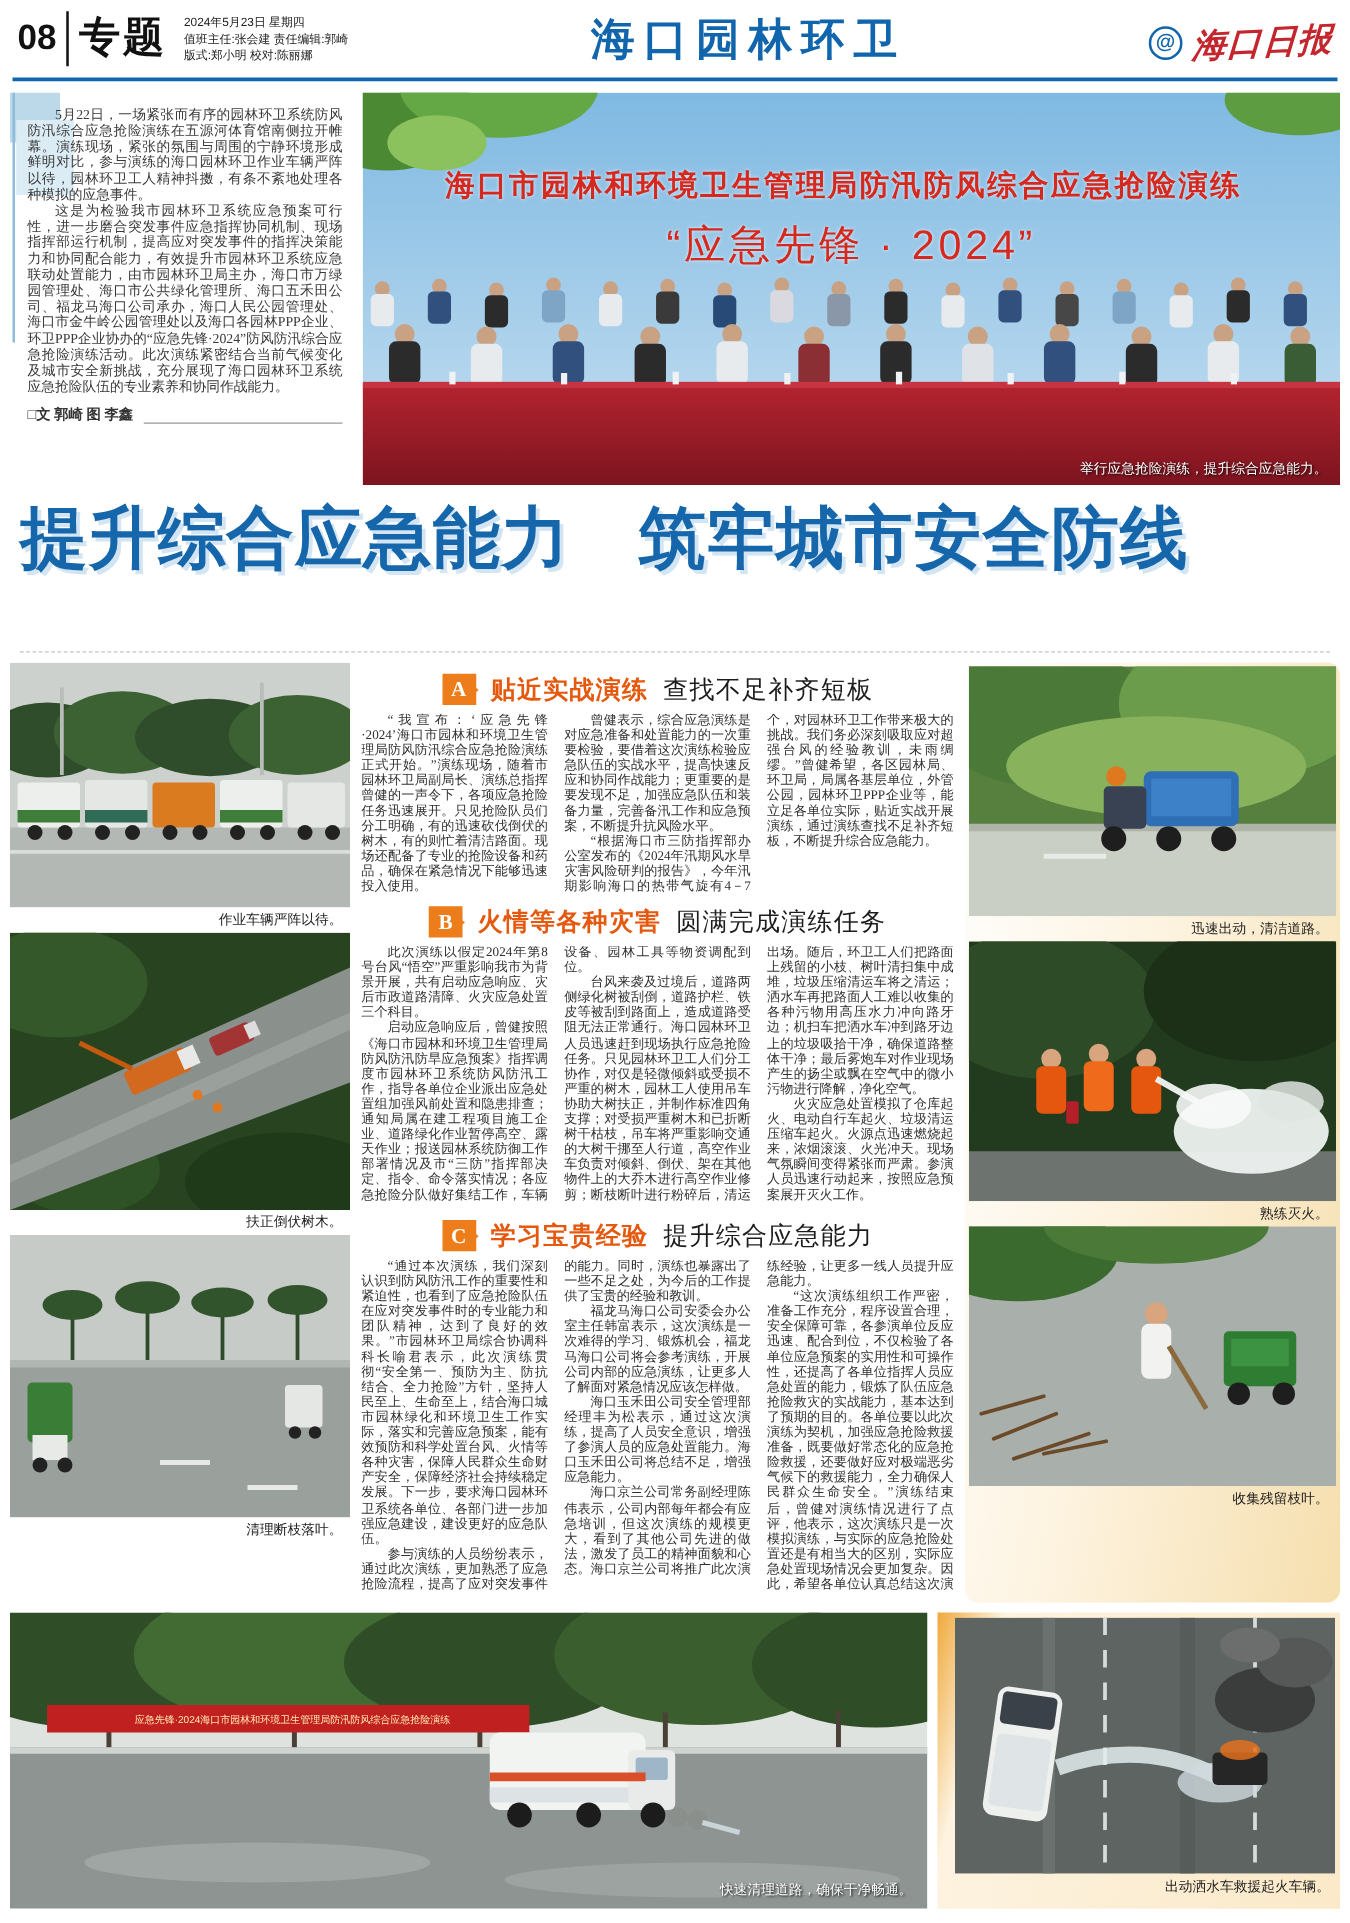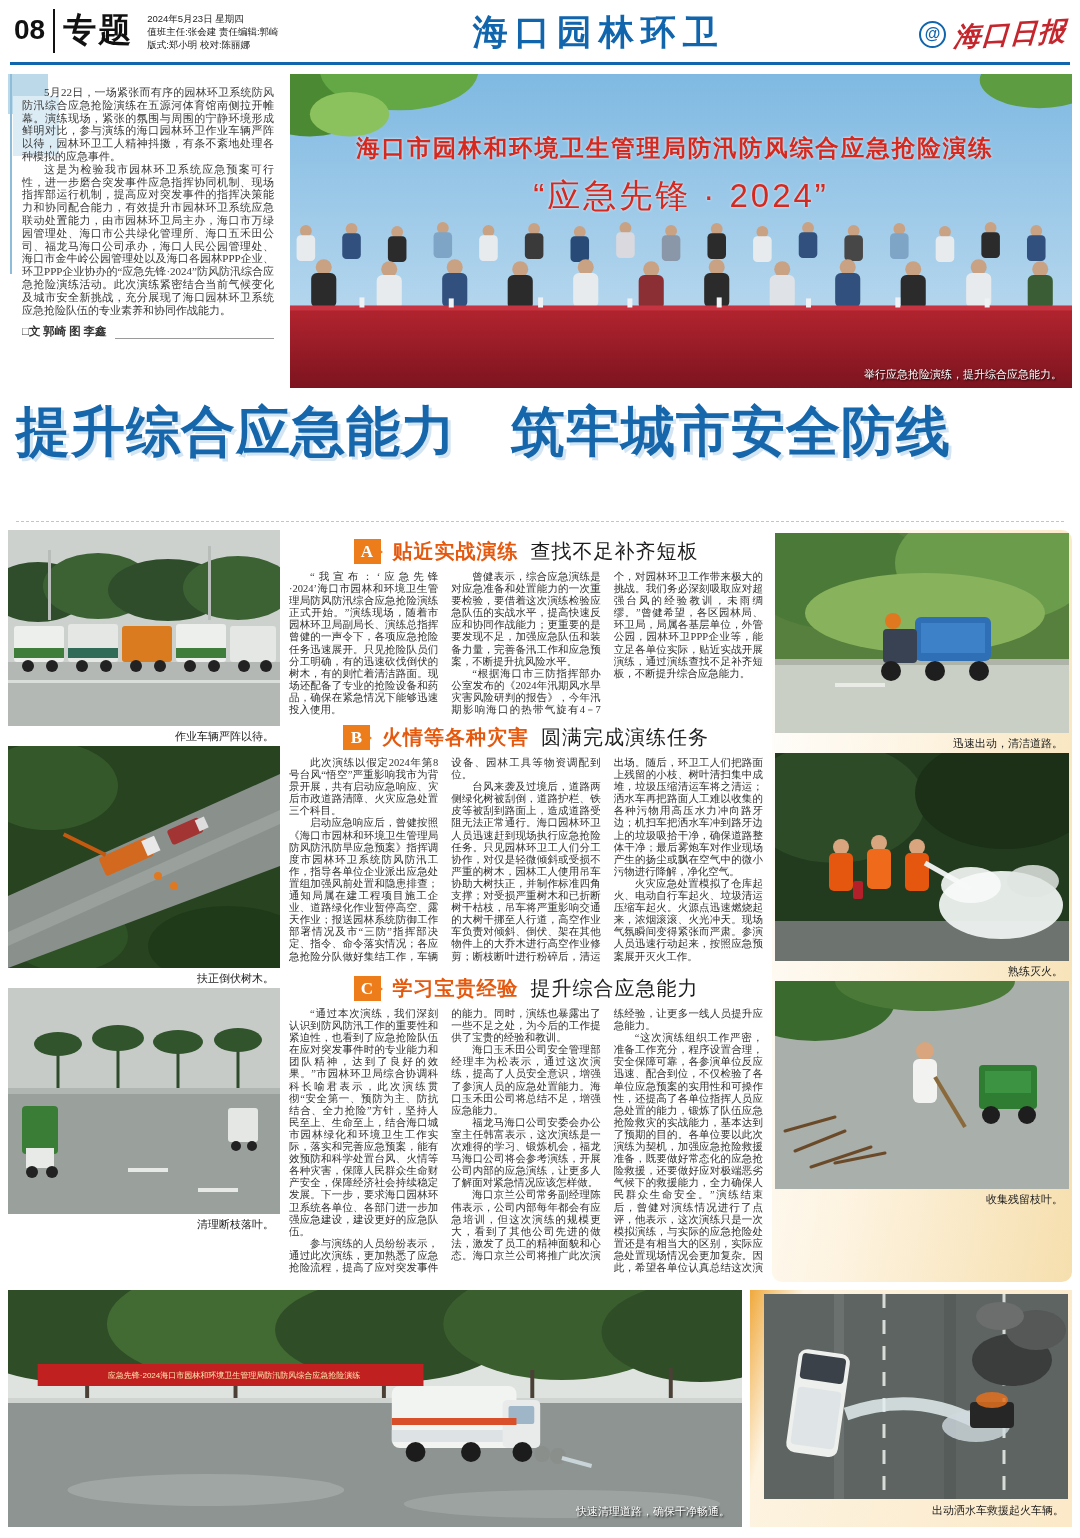--- a/index.html
+++ b/index.html
@@ -312,22 +312,22 @@
       </div>
 
       <div class="sec-head">
         <div class="sec-badge">C</div>
         <div class="sec-title-em">学习宝贵经验</div>
         <div class="sec-title">提升综合应急能力</div>
       </div>
       <div class="sec-body body-c">
         <p>“通过本次演练，我们深刻认识到防风防汛工作的重要性和紧迫性，也看到了应急抢险队伍在应对突发事件时的专业能力和团队精神，达到了良好的效果。”市园林环卫局综合协调科科长喻君表示，此次演练贯彻“安全第一、预防为主、防抗结合、全力抢险”方针，坚持人民至上、生命至上，结合海口城市园林绿化和环境卫生工作实际，落实和完善应急预案，能有效预防和科学处置台风、火情等各种灾害，保障人民群众生命财产安全，保障经济社会持续稳定发展。下一步，要求海口园林环卫系统各单位、各部门进一步加强应急建设，建设更好的应急队伍。</p>
         <p>参与演练的人员纷纷表示，通过此次演练，更加熟悉了应急抢险流程，提高了应对突发事件的能力。同时，演练也暴露出了一些不足之处，为今后的工作提供了宝贵的经验和教训。</p>
+        <p>福龙马海口公司安委会办公室主任韩富表示，这次演练是一次难得的学习、锻炼机会，福龙马海口公司将会参考演练，开展公司内部的应急演练，让更多人了解面对紧急情况应该怎样做。</p>
         <p>海口玉禾田公司安全管理部经理丰为松表示，通过这次演练，提高了人员安全意识，增强了参演人员的应急处置能力。海口玉禾田公司将总结不足，增强应急能力。</p>
-        <p>福龙马海口公司安委会办公室主任韩富表示，这次演练是一次难得的学习、锻炼机会，福龙马海口公司将会参考演练，开展公司内部的应急演练，让更多人了解面对紧急情况应该怎样做。</p>
         <p>海口京兰公司常务副经理陈伟表示，公司内部每年都会有应急培训，但这次演练的规模更大，看到了其他公司先进的做法，激发了员工的精神面貌和心态。海口京兰公司将推广此次演练经验，让更多一线人员提升应急能力。</p>
         <p>“这次演练组织工作严密，准备工作充分，程序设置合理，安全保障可靠，各参演单位反应迅速、配合到位，不仅检验了各单位应急预案的实用性和可操作性，还提高了各单位指挥人员应急处置的能力，锻炼了队伍应急抢险救灾的实战能力，基本达到了预期的目的。各单位要以此次演练为契机，加强应急抢险救援准备，既要做好常态化的应急抢险救援，还要做好应对极端恶劣气候下的救援能力，全力确保人民群众生命安全。”演练结束后，曾健对演练情况进行了点评，他表示，这次演练只是一次模拟演练，与实际的应急抢险处置还是有相当大的区别，实际应急处置现场情况会更加复杂。因此，希望各单位认真总结这次演练的成功经验和不足之处，针对性开展本单位的应急演练，全面提升应急指挥能力、快速反应能力、应急救援能力和应急保障能力，使应急工作真正做到组织领导落实、队伍建设稳定、保障措施到位。</p>
       </div>
     </div>
 
     <div class="col-right">
       <div class="photo" style="height:200px">
         <svg viewBox="0 0 294 200" preserveAspectRatio="none">
           <rect width="294" height="200" fill="#577f3d"></rect>
           <ellipse cx="60" cy="40" rx="90" ry="56" fill="#4b7a38"></ellipse>

